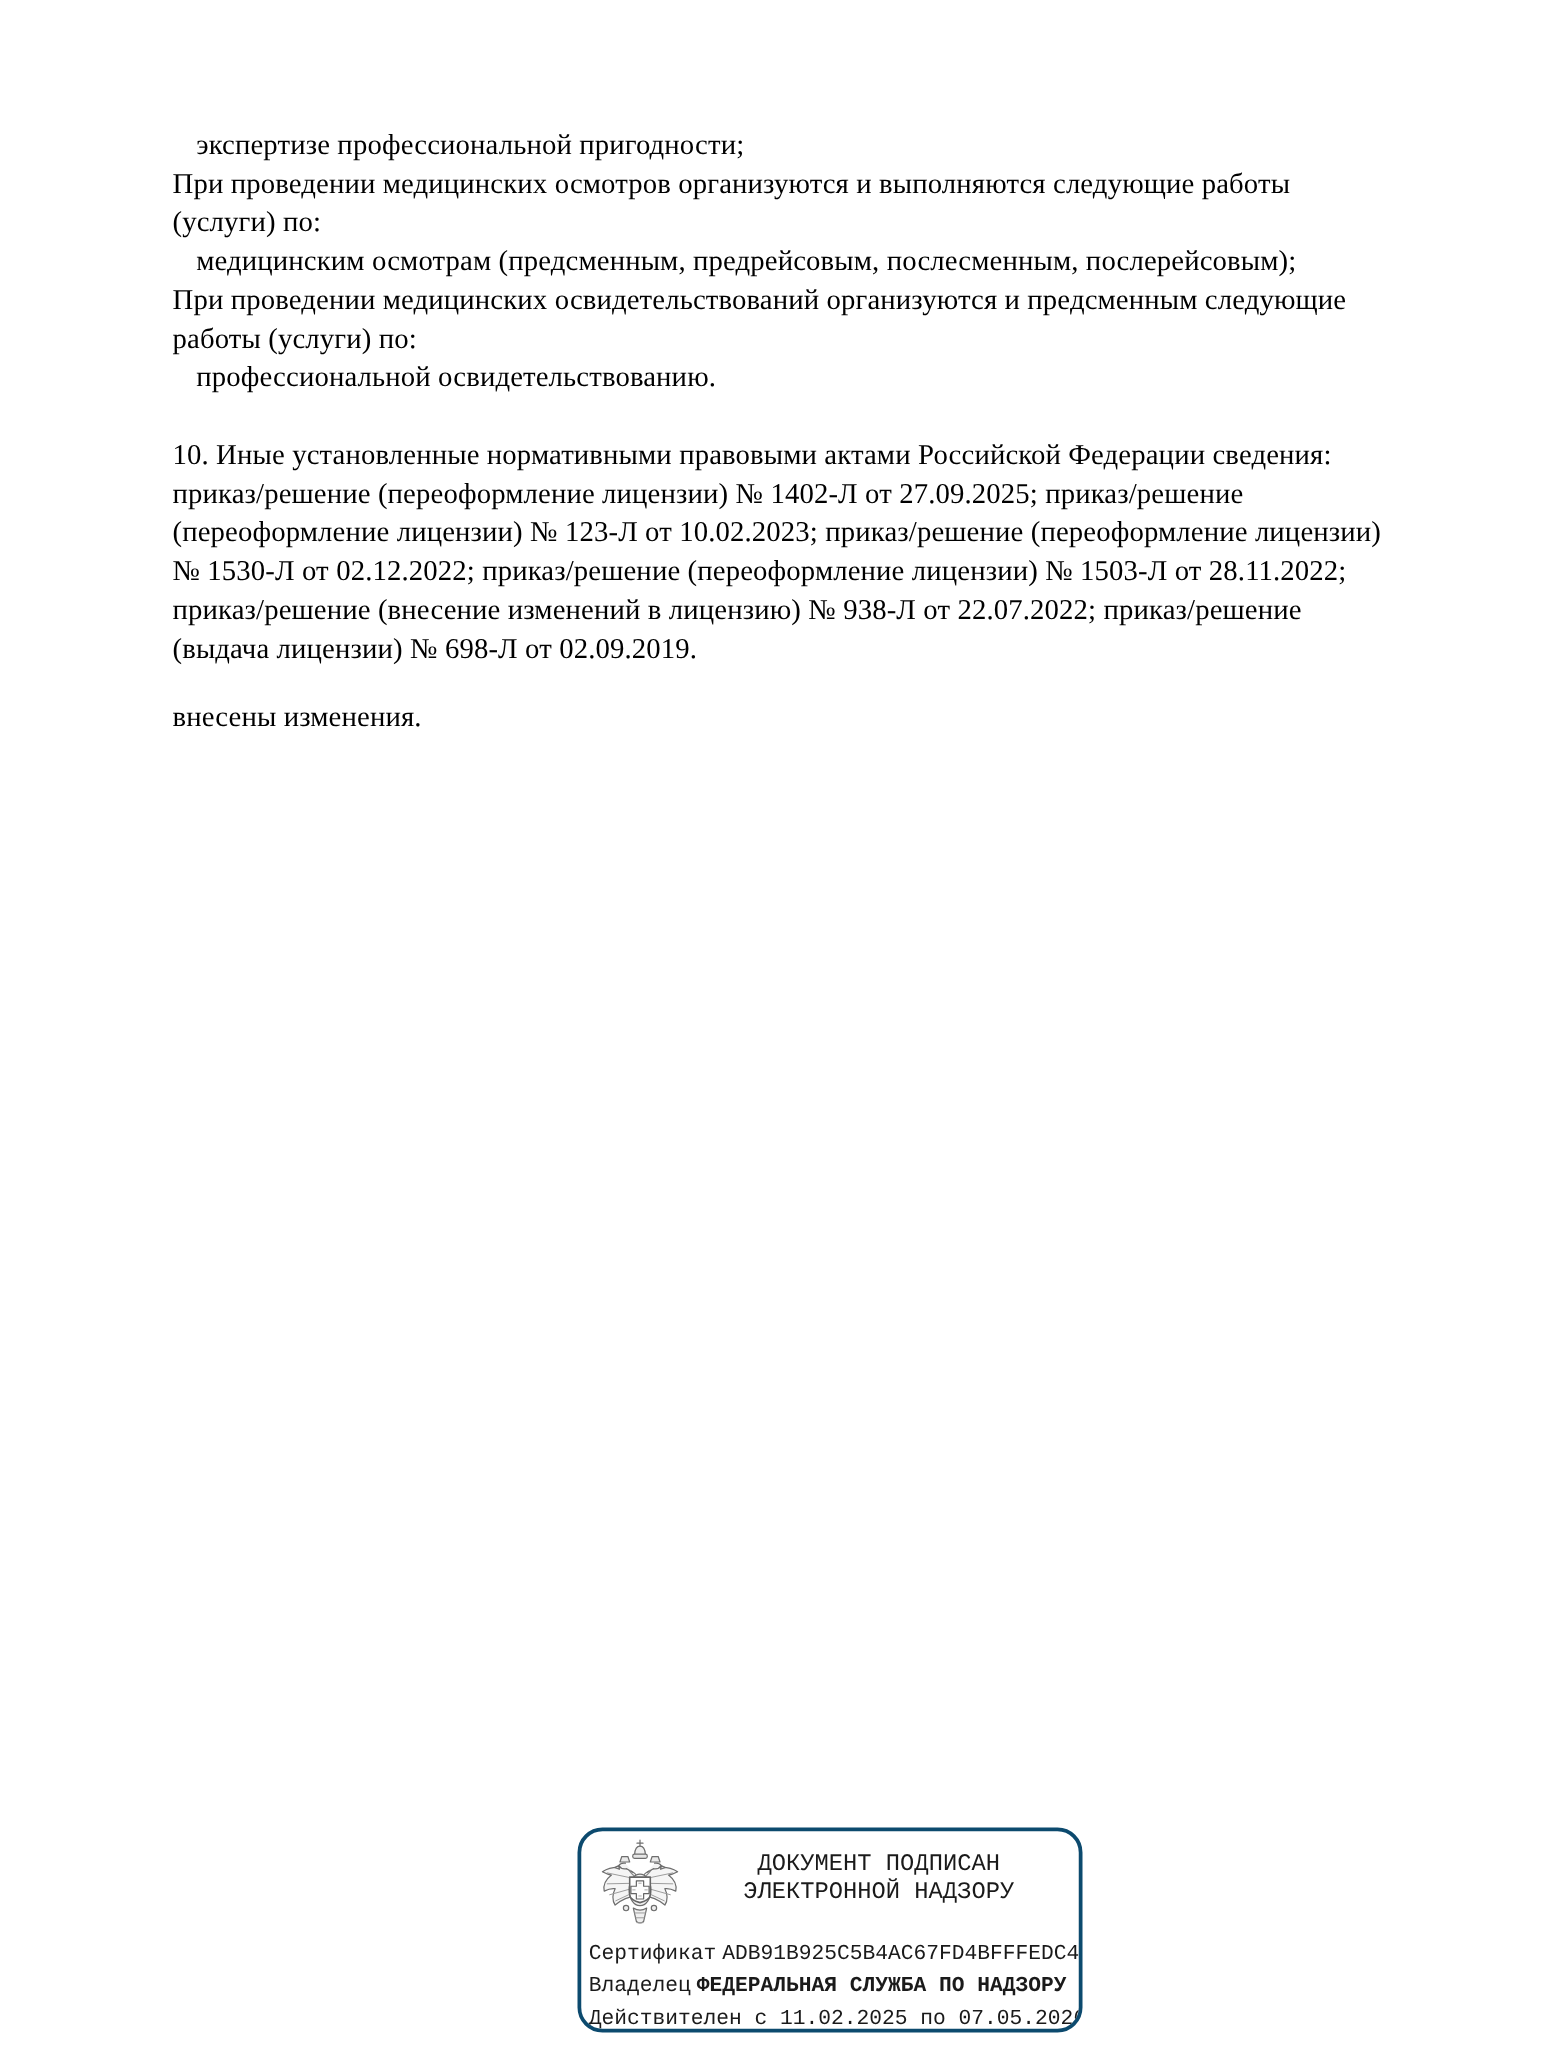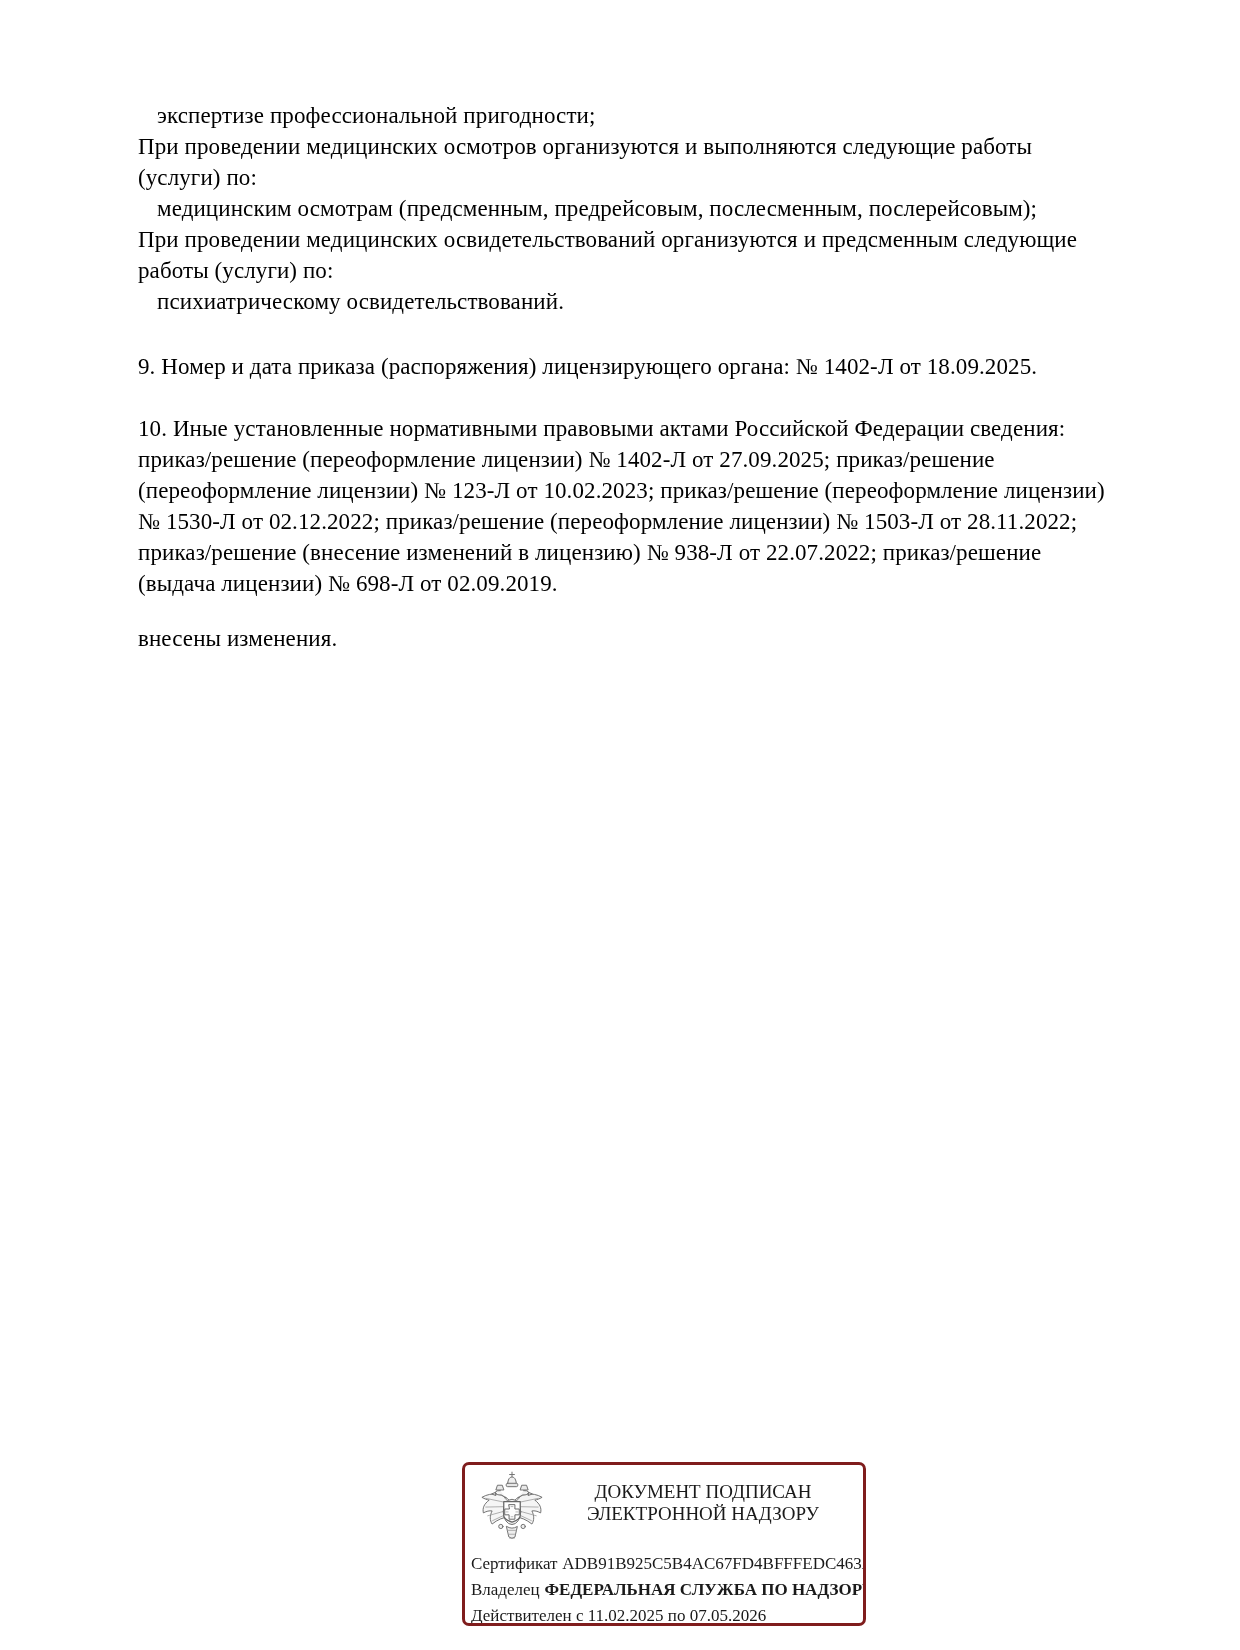--- a/index.html
+++ b/index.html
@@ -30,25 +30,26 @@
     letter-spacing: 0.1px;
   }
   .tline.indent { padding-left: 19px; }
   
   .stamp {
     position: absolute;
     left: 462px;
     top: 1462px;
     width: 404px;
     height: 164px;
-    border: 3px solid #7f1d1d;
-    border-radius: 7px;
+    border: 3px solid #0c4a6e;
+    border-radius: 20px;
     box-sizing: border-box;
     overflow: hidden;
     background: #ffffff;
+    font-family: Liberation Mono, monospace;
   }
   .stamp-emblem {
     position: absolute;
     left: 14px;
     top: 6px;
     width: 66px;
     height: 76px;
   }
   .stamp-title {
     position: absolute;
@@ -80,26 +81,23 @@
 
   <div class="doc-text">
 
     <div class="para p1">
       <div class="tline indent">экспертизе профессиональной пригодности;</div>
       <div class="tline">При проведении медицинских осмотров организуются и выполняются следующие работы</div>
       <div class="tline">(услуги) по:</div>
       <div class="tline indent">медицинским осмотрам (предсменным, предрейсовым, послесменным, послерейсовым);</div>
       <div class="tline">При проведении медицинских освидетельствований организуются и предсменным следующие</div>
       <div class="tline">работы (услуги) по:</div>
-      <div class="tline indent">психиатрическому освидетельствований.</div>
+      <div class="tline indent">профессиональной освидетельствованию.</div>
     </div>
 
-    <div class="para p2">
-      <div class="tline">9. Номер и дата приказа (распоряжения) лицензирующего органа: № 1402-Л от 18.09.2025.</div>
-    </div>
 
     <div class="para p3">
       <div class="tline">10. Иные установленные нормативными правовыми актами Российской Федерации сведения:</div>
       <div class="tline">приказ/решение (переоформление лицензии) № 1402-Л от 27.09.2025; приказ/решение</div>
       <div class="tline">(переоформление лицензии) № 123-Л от 10.02.2023; приказ/решение (переоформление лицензии)</div>
       <div class="tline">№ 1530-Л от 02.12.2022; приказ/решение (переоформление лицензии) № 1503-Л от 28.11.2022;</div>
       <div class="tline">приказ/решение (внесение изменений в лицензию) № 938-Л от 22.07.2022; приказ/решение</div>
       <div class="tline">(выдача лицензии) № 698-Л от 02.09.2019.</div>
     </div>
 

